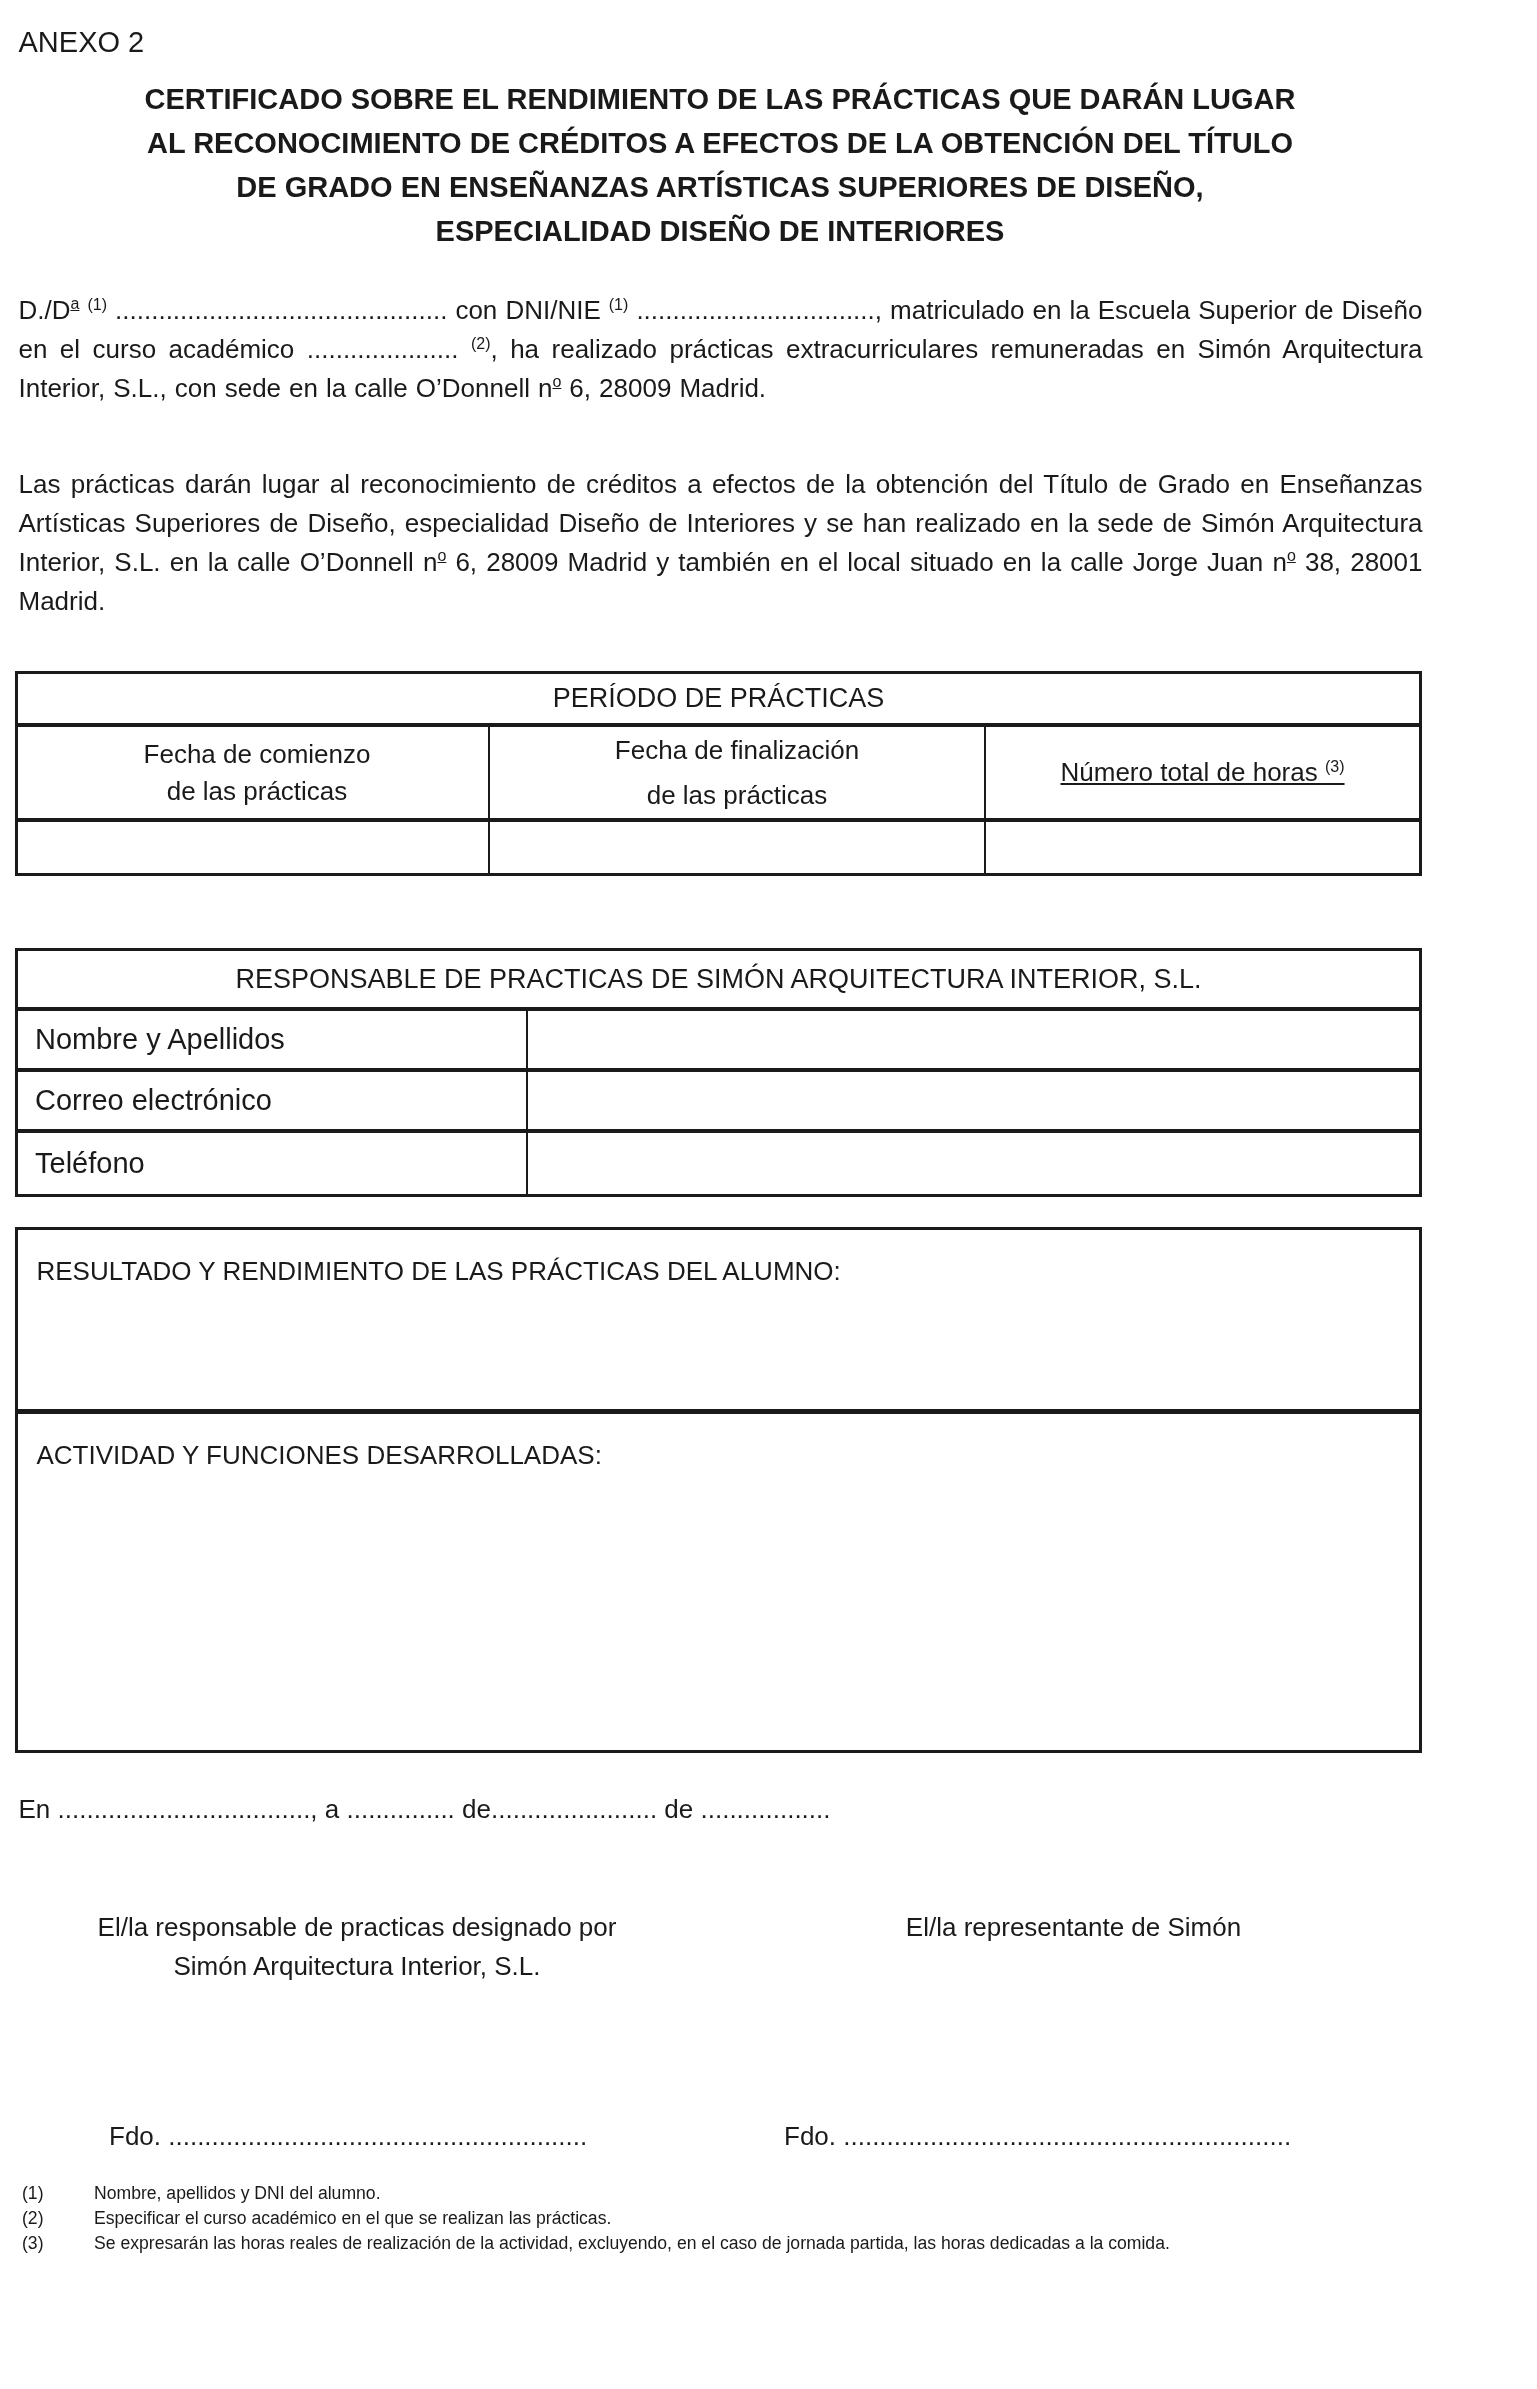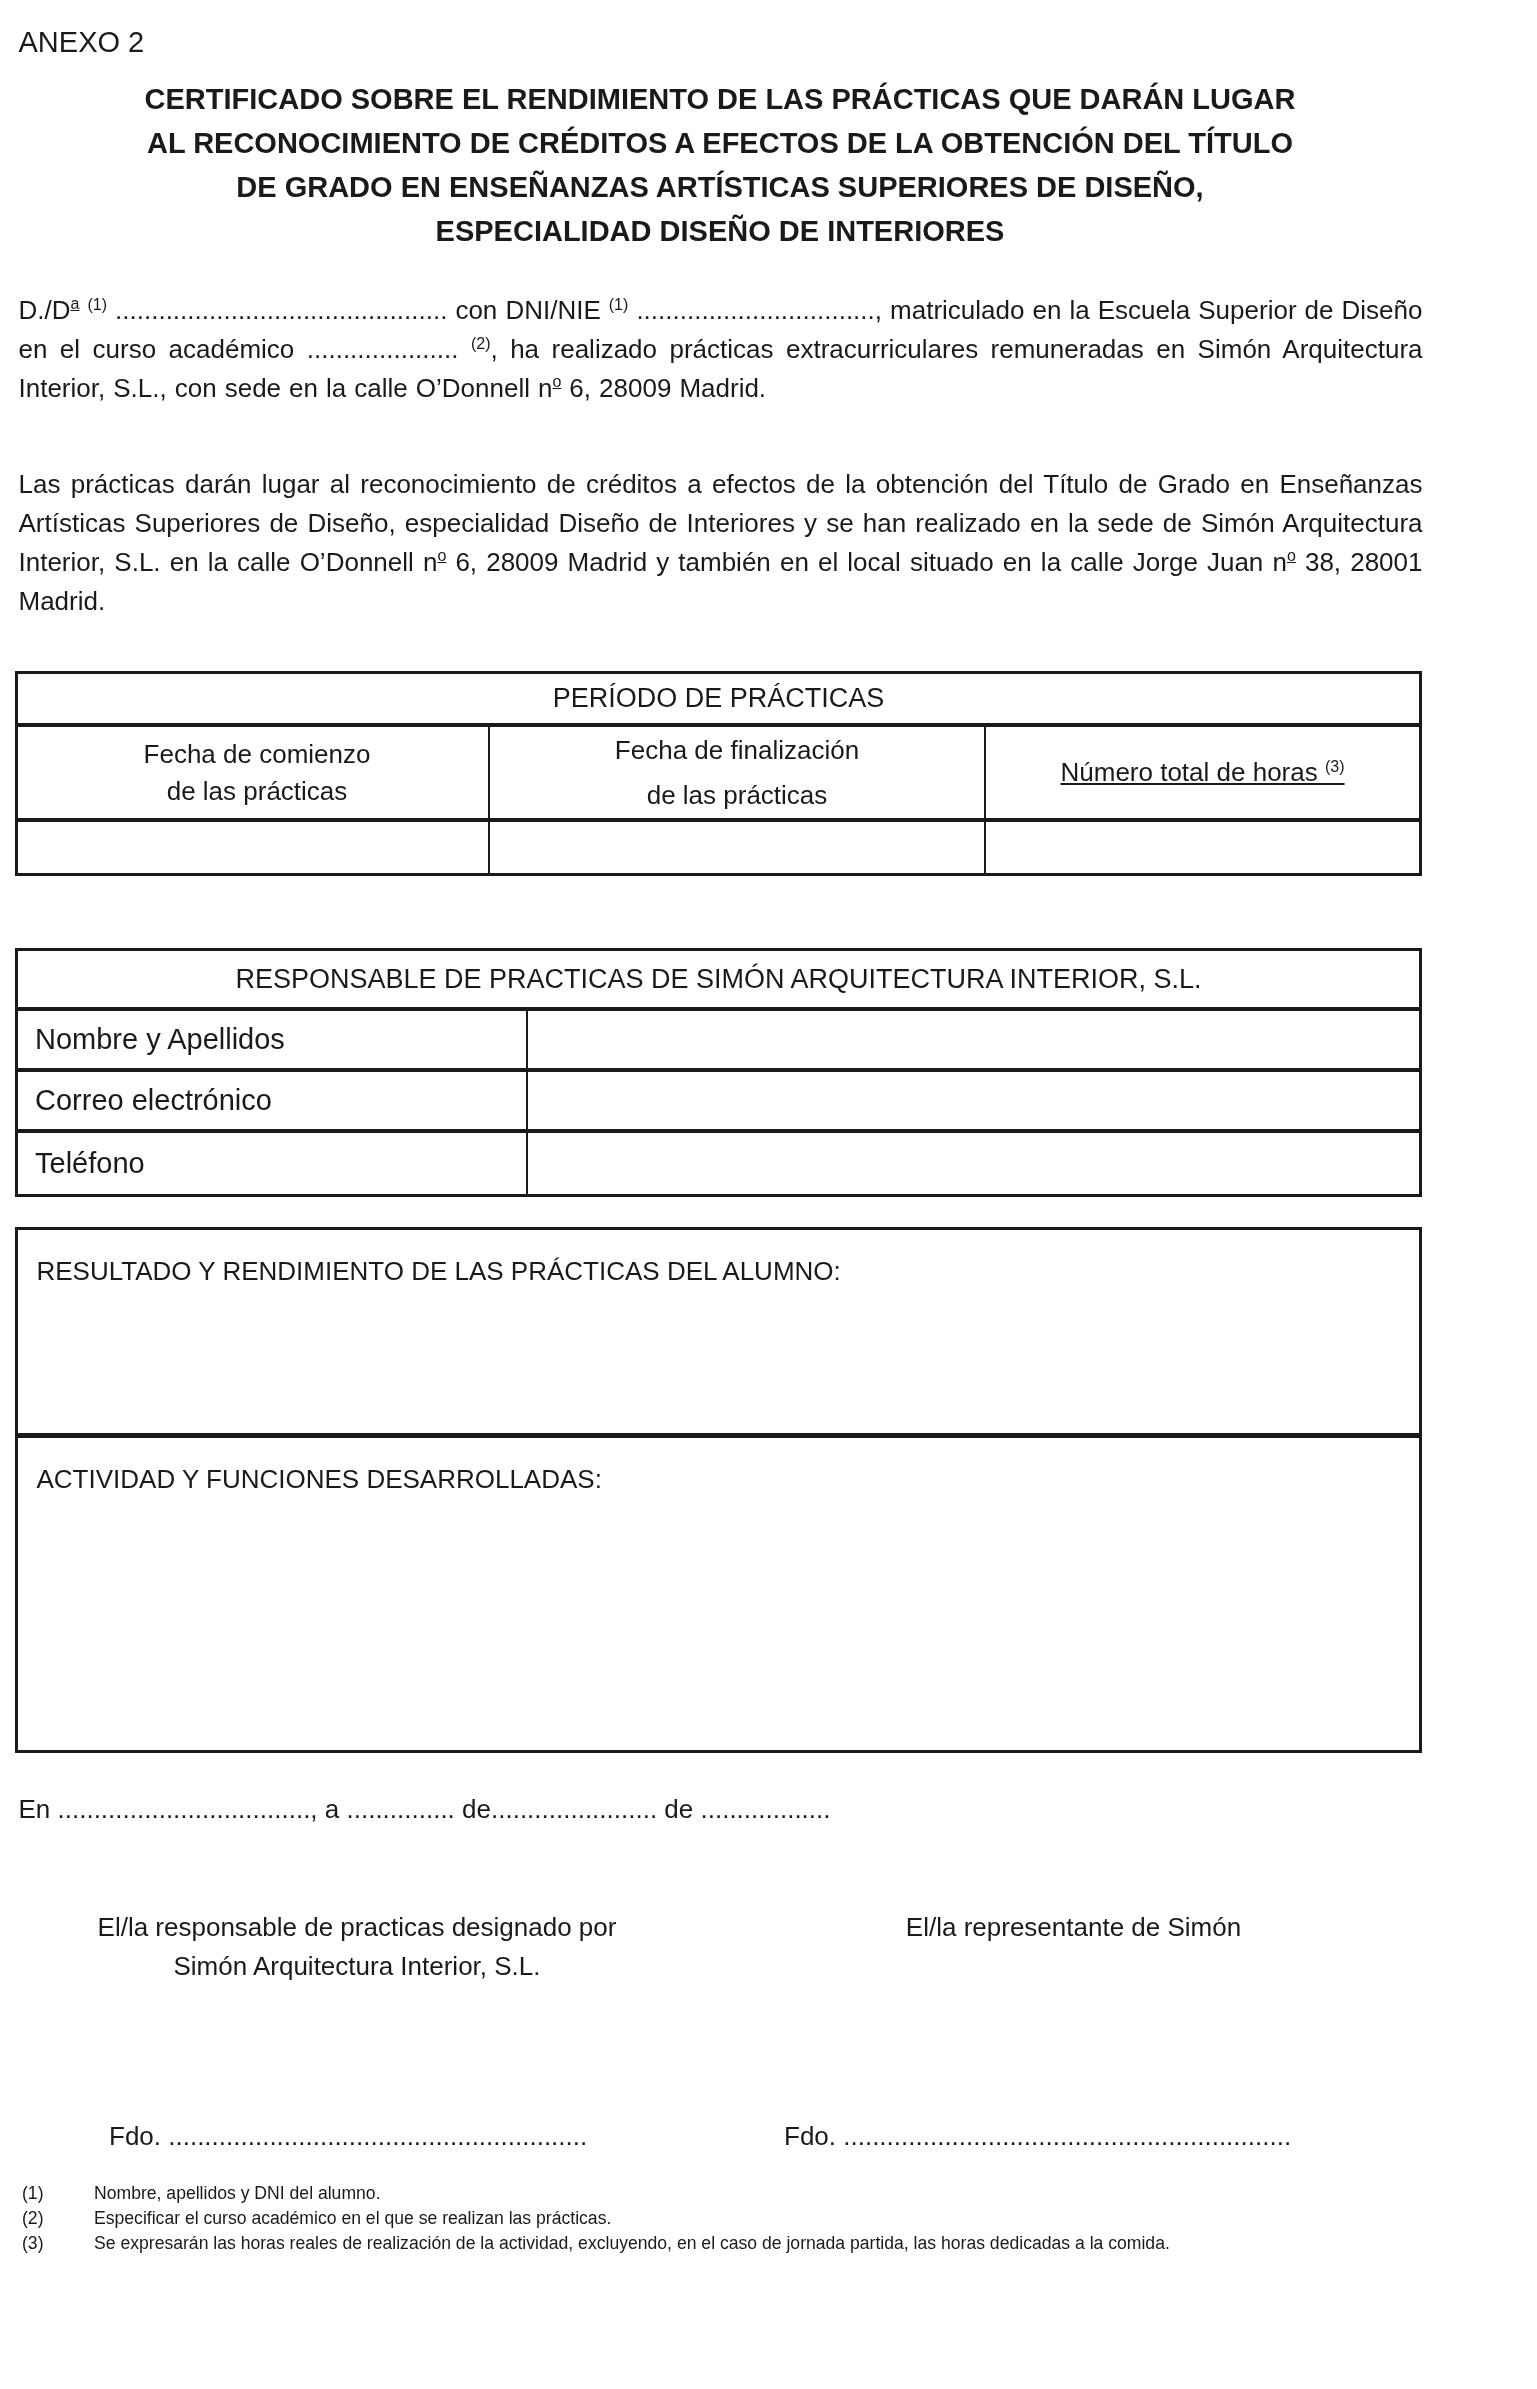--- a/index.html
+++ b/index.html
@@ -81,21 +81,21 @@
     font-size: 29px;
     border-right: 2.5px solid #1a1a1a;
   }
   .st-value { flex: 1; }
 
   
   #assessment-box {
     top: 1227px; left: 15px; width: 1407px; height: 526px;
     border: 3.4px solid #1a1a1a;
   }
-  .ab-cell1 { height: 208px; border-bottom: 5px solid #1a1a1a; padding: 23.5px 25px 0 18.5px; }
+  .ab-cell1 { height: 184px; border-bottom: 5px solid #1a1a1a; padding: 23.5px 25px 0 18.5px; }
   .ab-cell2 { height: 254px; padding: 23.5px 25px 0 18.5px; }
   .ab-label { font-size: 26px; line-height: 34px; }
 
   
   .date-line {
     top: 1790px; left: 18.5px; width: 1404px;
     font-size: 26px; line-height: 39px;
   }
   .sig-block {
     top: 1908px;

